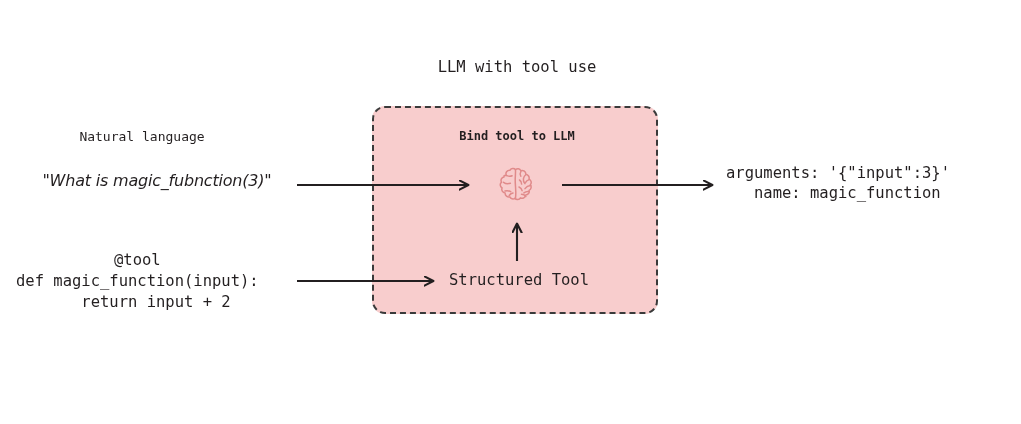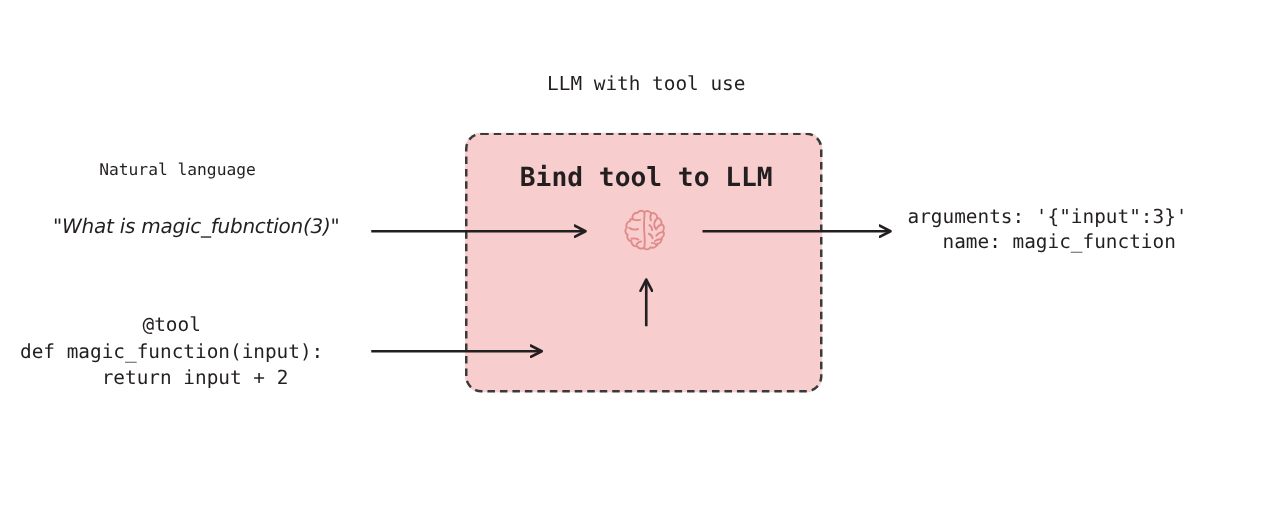--- a/index.html
+++ b/index.html
@@ -47,21 +47,21 @@
     font-size: 13px;
   }
   #label-payload-needed {
     left: 838px;
     top: 128px;
     font-size: 15.5px;
   }
   #label-bind-tool {
     left: 517px;
     top: 128px;
-    font-size: 21px;
+    font-size: 12px;
     font-weight: bold;
   }
   #label-structured-tool {
     left: 519px;
     top: 270px;
     font-size: 15.5px;
   }
 
   
   #text-natural-language-quote {
@@ -154,20 +154,21 @@
 
     <line x1="297" y1="281" x2="433" y2="281" stroke="#231f20" stroke-width="2.1" marker-end="url(#ah)"></line>
 
     <line x1="517" y1="261" x2="517" y2="224" stroke="#231f20" stroke-width="2.1" marker-end="url(#ah)"></line>
   </svg>
 
   <div class="txt mono center" id="title-llm-tool-use">LLM with tool use</div>
 
   <div class="txt mono center" id="label-bind-tool">Bind tool to LLM</div>
 
+  <div class="txt mono center" id="label-structured-tool">Structured Tool</div>
 
   <div class="txt mono center" id="label-natural-language">Natural language</div>
 
   <div class="txt hand center" id="text-natural-language-quote">"What is magic_fubnction(3)"</div>
 
   <div class="txt mono" id="code-tool-definition">@tool
 def magic_function(input):
     return input + 2</div>
 
 

